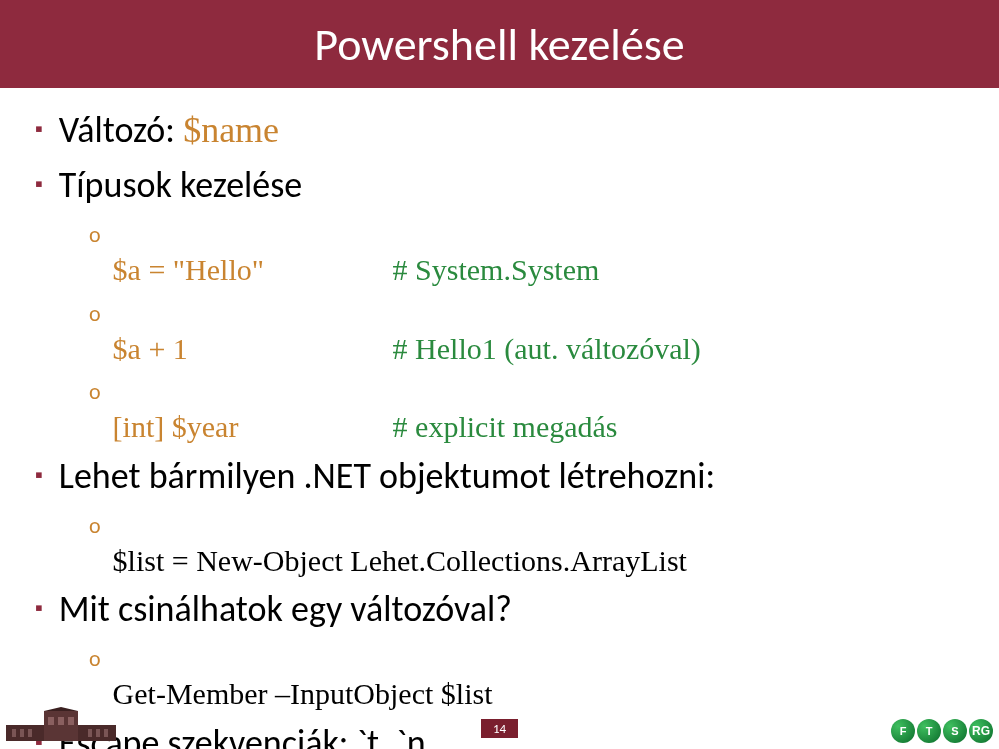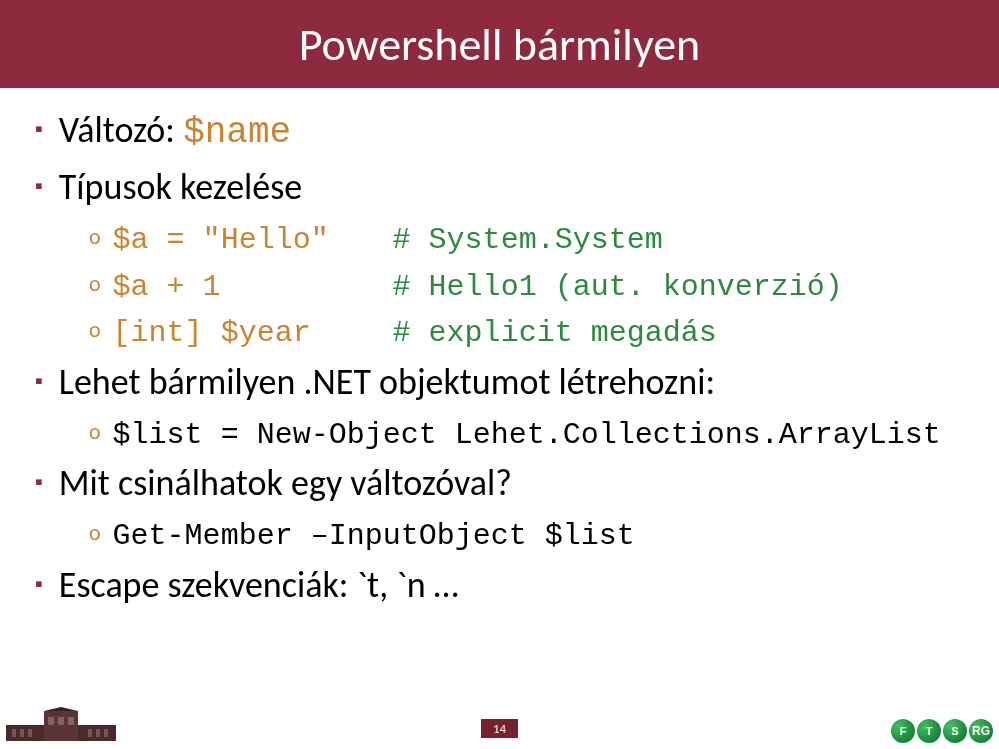--- a/index.html
+++ b/index.html
@@ -55,21 +55,22 @@
       margin-right: 12px;
       margin-top: 6px;
       line-height: 1;
     }
     .bullet-l2 .text {
       font-size: 30px;
       color: #000000;
       line-height: 1.35;
     }
     .code {
-      font-family: Liberation Mono, monospace;
+      font-family: Liberation Serif, serif;
+      margin-top: 32px;
     }
     .orange {
       color: #c98430;
     }
     .green {
       color: #2a8a3e;
     }
     .footer {
       position: absolute;
       bottom: 0;
@@ -109,21 +110,21 @@
       justify-content: center;
       font-size: 11px;
       font-weight: bold;
       font-family: Arial, sans-serif;
     }
   </style>
 </head>
 <body>
 
 <div class="title-bar">
-  <span>Powershell bármilyen</span>
+  <span>Powershell kezelése</span>
 </div>
 
 <div class="content">
 
   <div class="bullet-l1">
     <span class="marker">▪</span>
     <span class="text">
       <span>Változó: </span><span class="orange code">$name</span>
     </span>
   </div>
@@ -136,21 +137,21 @@
   <div class="bullet-l2">
     <span class="marker">o</span>
     <span class="text code">
       <span class="orange" style="display:inline-block;min-width:280px">$a = "Hello"</span><span class="green"># System.System</span>
     </span>
   </div>
 
   <div class="bullet-l2">
     <span class="marker">o</span>
     <span class="text code">
-      <span class="orange" style="display:inline-block;min-width:280px">$a + 1</span><span class="green"># Hello1 (aut. konverzió)</span>
+      <span class="orange" style="display:inline-block;min-width:280px">$a + 1</span><span class="green"># Hello1 (aut. változóval)</span>
     </span>
   </div>
 
   <div class="bullet-l2">
     <span class="marker">o</span>
     <span class="text code">
       <span class="orange" style="display:inline-block;min-width:280px">[int] $year</span><span class="green"># explicit megadás</span>
     </span>
   </div>
 

